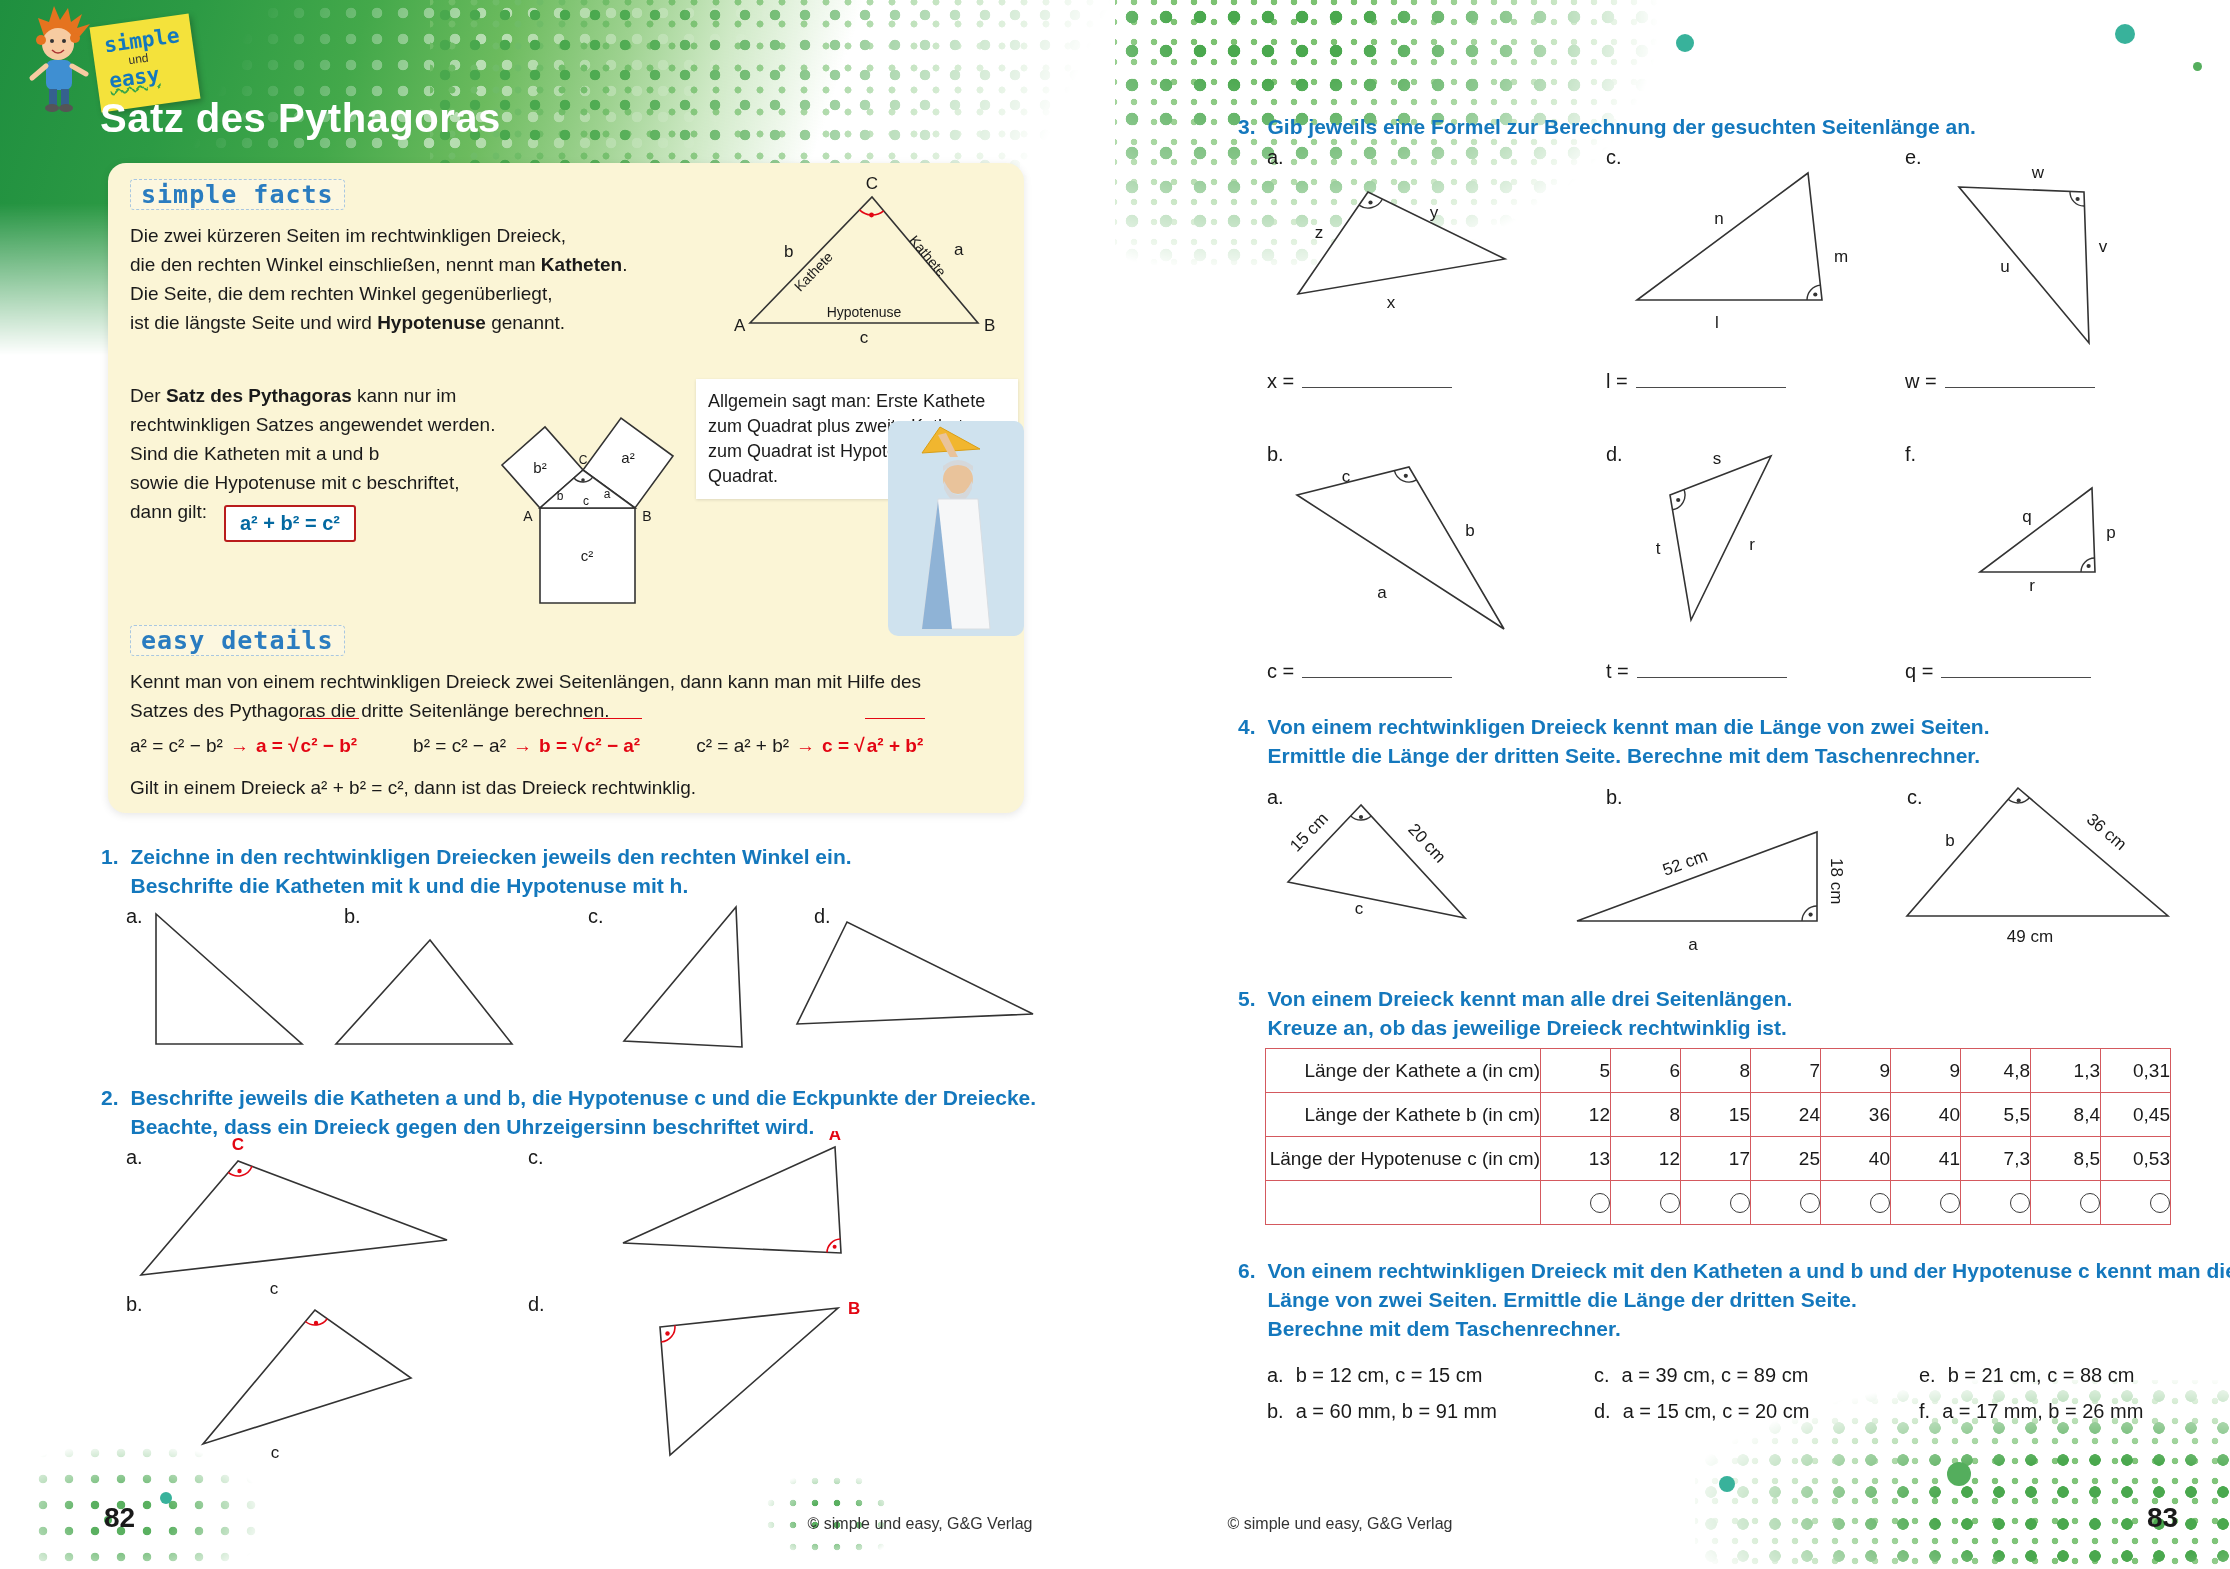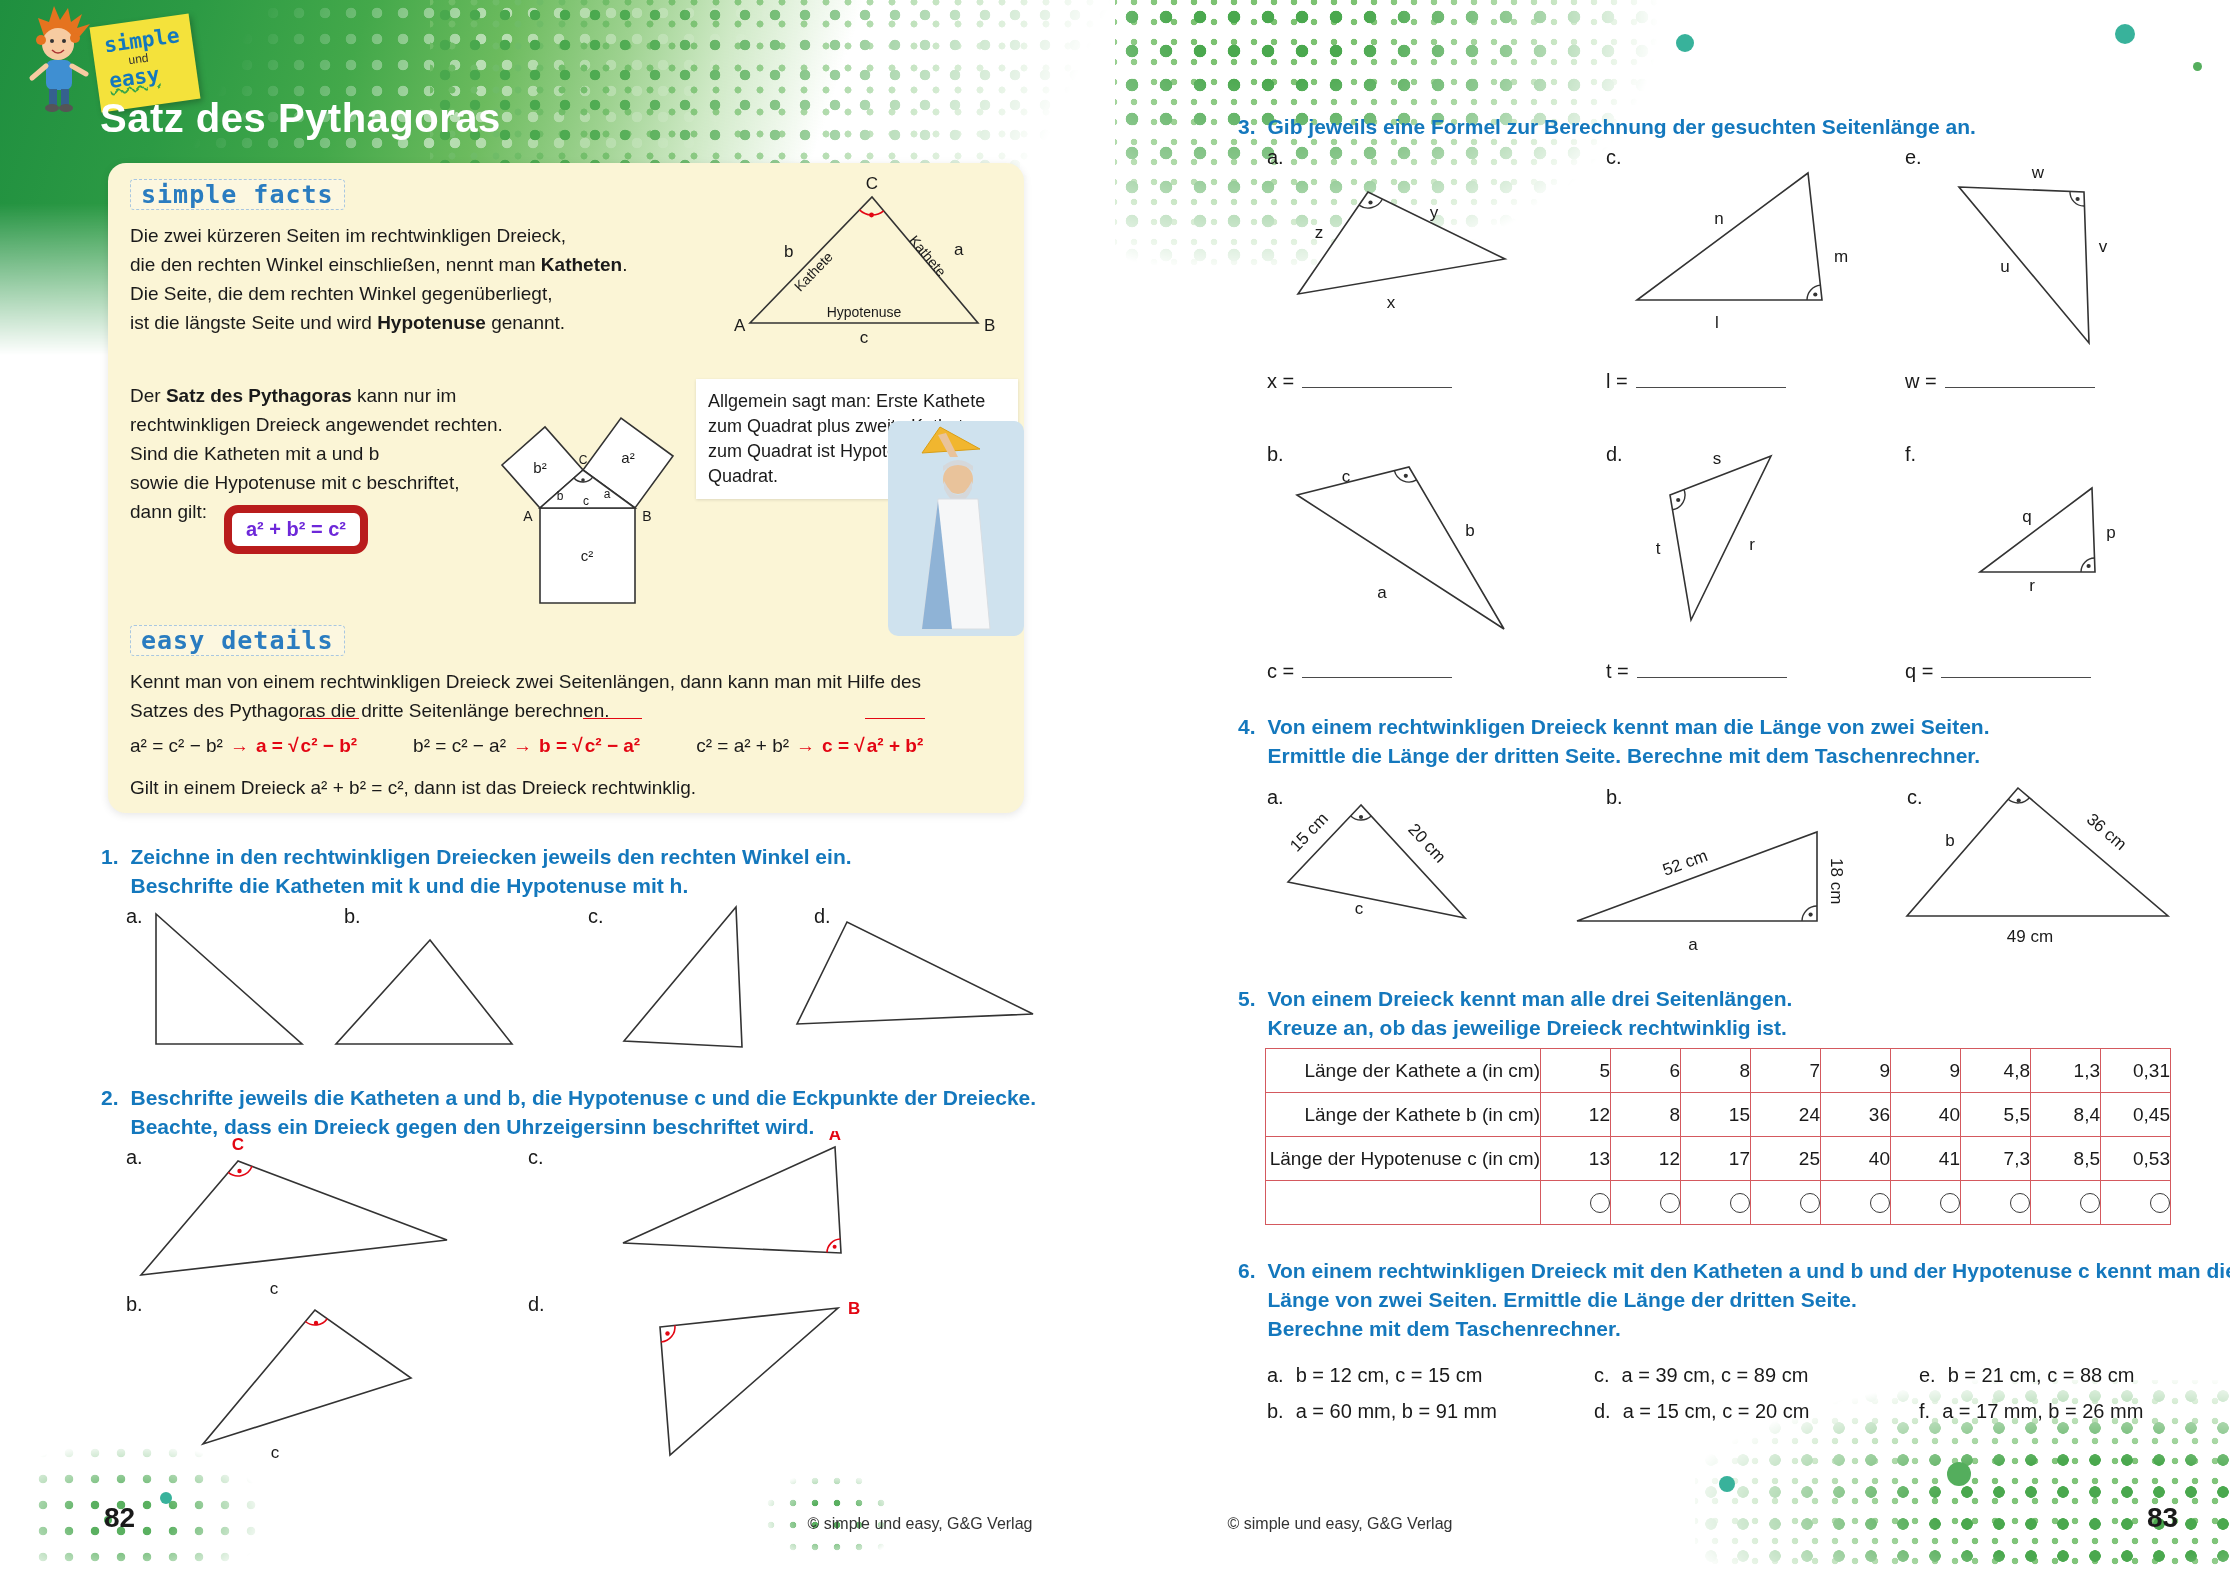--- a/index.html
+++ b/index.html
@@ -30,21 +30,21 @@
 .title{position:absolute;left:100px;top:96px;color:#fff;font-size:40px;font-weight:bold;letter-spacing:.5px}
 .logo{position:absolute;left:95px;top:20px;width:100px;height:86px;background:#f4e23b;transform:rotate(-8deg);box-shadow:2px 3px 6px rgba(0,0,0,.25);padding:8px 0 0 12px}
 .logo-w1,.logo-w3{font-size:21px;font-weight:bold;color:#1478bd;font-family:"DejaVu Sans Mono",monospace;line-height:24px}
 .logo-w2{font-size:12px;color:#333;margin-left:22px;line-height:12px}
 .logo-w3{text-decoration:underline wavy #3aa648 2px}
 
 .facts-box{position:absolute;left:108px;top:163px;width:916px;height:650px;background:#fbf5d6;border-radius:18px;box-shadow:0 2px 8px rgba(0,0,0,.10)}
 .mono-head{font-family:"DejaVu Sans Mono",monospace;font-weight:bold;color:#2a7cc0;font-size:25px;letter-spacing:1px;border:1.6px dashed #a9c7e0;border-radius:4px;padding:0 10px;display:inline-block;background:rgba(255,255,255,.25)}
 .facts-line{font-size:19px;line-height:29px;white-space:nowrap}
 .sidenote{background:#fff;padding:10px 12px;font-size:18px;line-height:25px;box-shadow:0 1px 3px rgba(0,0,0,.12)}
-.formula-box{border:8px solid #b91c1c;color:#6d28d9;font-weight:bold;font-size:20px;padding:5px 14px;background:#fff;border-radius:14px;white-space:nowrap}
+.formula-box{border:2px solid #b91c1c;color:#0369a1;font-weight:bold;font-size:20px;padding:5px 14px;background:#fff;border-radius:3px;white-space:nowrap}
 .formulas{display:flex;gap:54px;font-size:19px;white-space:nowrap}
 .f-arrow{color:#e30613;font-weight:bold;margin:0 7px}
 .f-red{color:#e30613;font-weight:bold}
 .f-rad{border-top:1.8px solid #e30613;padding:16px 2px}
 
 .ex-head{display:flex;gap:12px;color:#1478bd;font-weight:bold;font-size:21px;line-height:29px;white-space:nowrap}
 .exl{display:block}
 .key{font-size:20px}
 .ans{font-size:20px;white-space:nowrap}
 .itext{margin-left:12px}
@@ -129,21 +129,21 @@
         <text x="64" y="86">b</text>
         <text x="234" y="84">a</text>
         <text class="t14" x="97" y="104" text-anchor="middle" transform="rotate(-46 97 104)">Kathete</text>
         <text class="t14" x="204" y="88" text-anchor="middle" transform="rotate(50 204 88)">Kathete</text>
         <text class="t14" x="144" y="146" text-anchor="middle">Hypotenuse</text>
         <text x="144" y="172" text-anchor="middle">c</text>
       </svg>
 
       <div class="abs" style="left:22px;top:218px">
         <div class="facts-line"><span>Der </span><span style="font-weight: bold;">Satz des Pythagoras</span><span> kann nur im</span></div>
-        <div class="facts-line"><span>rechtwinkligen Dreieck angewendet rechten.</span></div>
+        <div class="facts-line"><span>rechtwinkligen Satzes angewendet werden.</span></div>
         <div class="facts-line"><span>Sind die Katheten mit a und b</span></div>
         <div class="facts-line"><span>sowie die Hypotenuse mit c beschriftet,</span></div>
         <div class="facts-line"><span>dann gilt:</span></div>
       </div>
 
       <div class="formula-box abs" style="left:116px;top:342px">a² + b² = c²</div>
 
       <svg class="abs" style="left:392px;top:250px" width="180" height="200" viewBox="0 0 180 200">
         <polygon class="tri" points="40,95 83,57 45,14 2,52"></polygon>
         <polygon class="tri" points="83,57 135,95 173,43 121,5"></polygon>

